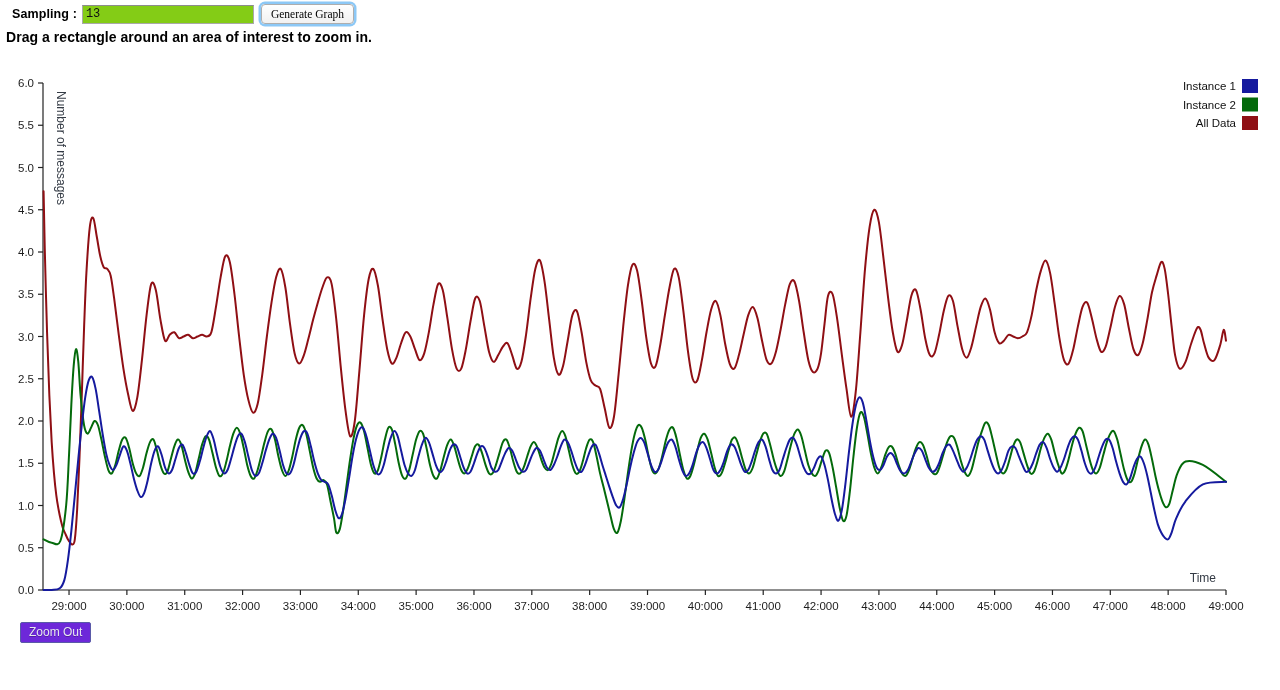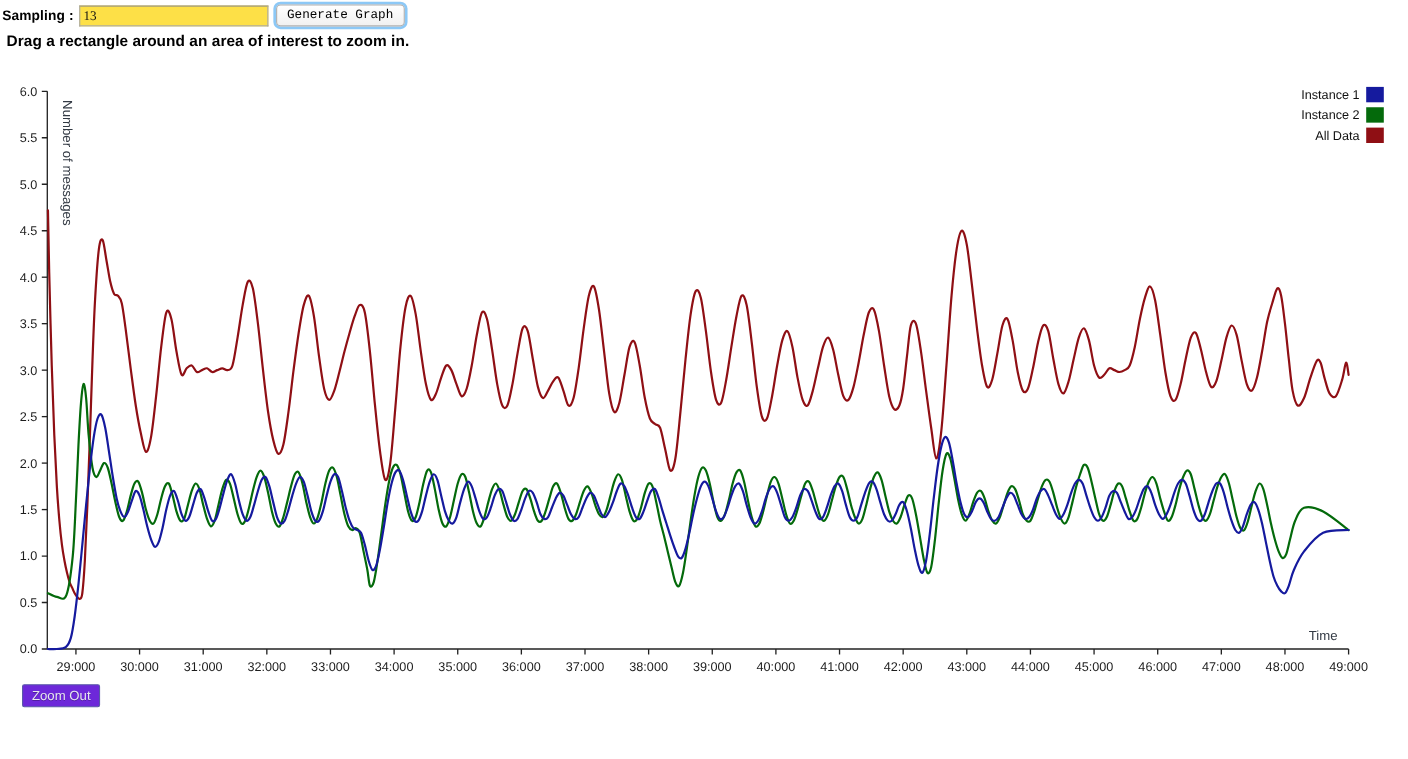--- a/index.html
+++ b/index.html
@@ -10,43 +10,43 @@
     font-family: "Liberation Sans", sans-serif;
     overflow: hidden;
   }
   #root { position: relative; width: 1280px; height: 690px; }
 
   
   .controls {
     position: absolute; left: 0; top: 0;
     width: 1280px; height: 28px;
     display: flex; align-items: center;
-    padding-left: 2px;
+    padding-left: 12px;
   }
   .sampling-label {
     font-size: 12.5px; font-weight: bold; color: #000;
     letter-spacing: .1px; white-space: nowrap;
     margin-right: 5px;
   }
   .sampling-input {
     width: 172px; height: 19px;
     border: 1px solid #a9a9a9;
     border-top-color: #8c8c8c;
-    background: #fde047;
-    font-family: Liberation Serif, serif;
+    background: #84cc16;
+    font-family: Liberation Mono, monospace;
     font-size: 12px; color: #111;
     padding: 0 3px; outline: none;
     border-radius: 0;
   }
   .gen-btn-wrap {
     position: relative; margin-left: 7px;
     display: inline-flex; align-items: center; justify-content: center;
   }
   .gen-btn {
-    font-family: Liberation Mono, monospace;
+    font-family: Liberation Serif, serif;
     font-size: 11.5px; color: #000;
     background: linear-gradient(#ffffff, #f1f1f1);
     border: 1px solid #adadad;
     border-radius: 4px;
     padding: 2px 9px 3px 9px;
     height: 20px; line-height: 14px;
     cursor: default;
     box-shadow: 0 0 0 2.5px rgba(120,190,245,.85);
     outline: none;
   }

